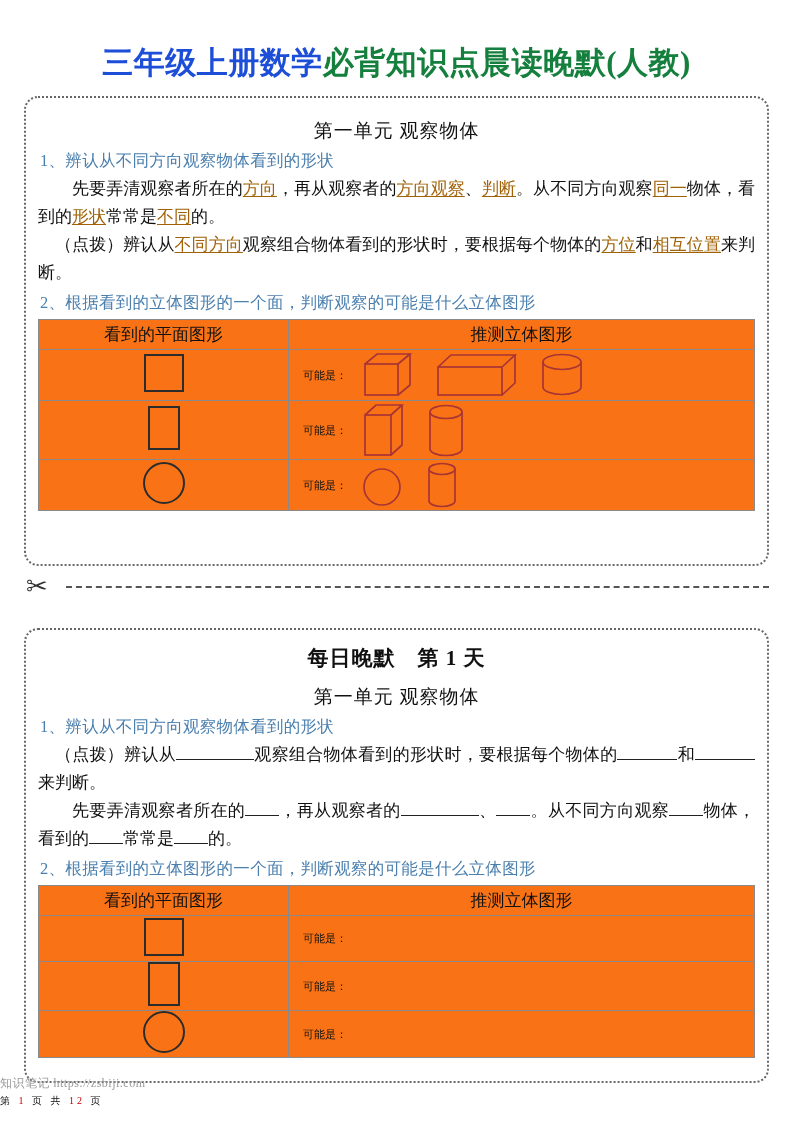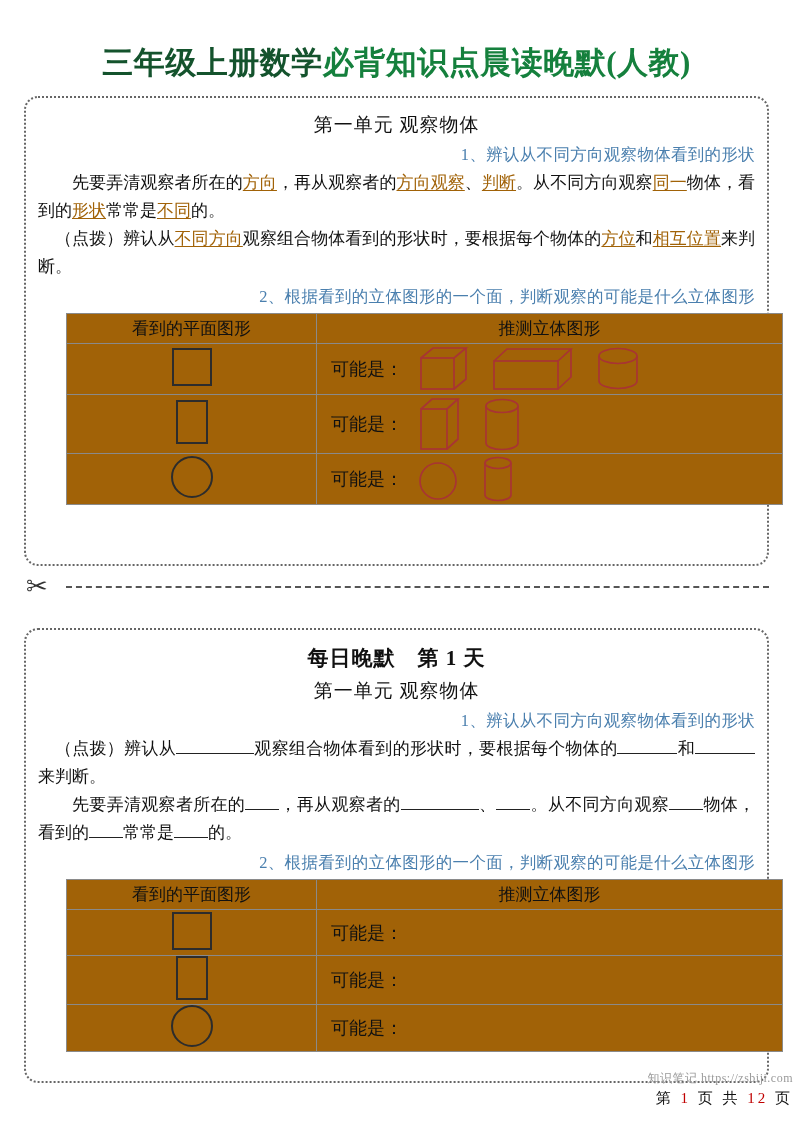--- a/index.html
+++ b/index.html
@@ -24,21 +24,21 @@
   
   .doc-title {
     text-align: center;
     font-size: 31px;
     font-weight: bold;
     letter-spacing: 0.5px;
     padding-top: 42px;
     padding-bottom: 6px;
     white-space: nowrap;
   }
-  .doc-title .t-black { color: #14532d; }
+  .doc-title .t-black { color: #1d4ed8; }
   .doc-title .t-red { color: #15803d; }
 
   
   .card {
     border: 2px dotted #666;
     border-radius: 14px;
     padding: 8px 12px 12px 12px;
     position: relative;
   }
   .card.top { margin-top: 6px; height: 470px; }
@@ -48,31 +48,30 @@
     text-align: center;
     font-size: 21px;
     font-weight: bold;
     letter-spacing: 1px;
     margin: 6px 0 4px 0;
     color: #111;
   }
   .unit-title {
     text-align: center;
     font-size: 19px;
-    margin: 6px 0 6px 0;
+    margin: 12px 0 6px 0;
     color: #111;
     letter-spacing: 1px;
   }
 
   .q-heading {
     color: #4a7fae;
     font-size: 16.5px;
     margin: 6px 0 3px 2px;
     letter-spacing: 0.3px;
-    text-align: right;
   }
 
   .para {
     font-size: 17px;
     line-height: 1.62;
     text-align: justify;
     margin: 0 0 1px 0;
     color: #111;
   }
   .para.indent { text-indent: 2em; }
@@ -90,22 +89,21 @@
   }
   .b-s  { width: 34px; }
   .b-m  { width: 60px; }
   .b-l  { width: 78px; }
 
   
   table.shapes {
     width: 100%;
     border-collapse: collapse;
     margin-top: 5px;
-    background: #a16207;
-    margin-left: 28px;
+    background: #f97316;
   }
   table.shapes th, table.shapes td {
     border: 1px solid #8a8a8a;
     padding: 0;
   }
   table.shapes th {
     font-weight: normal;
     font-size: 17px;
     height: 30px;
     color: #111;
@@ -113,21 +111,21 @@
   .col-left  { width: 250px; }
   .cell-plane {
     height: 46px;
     text-align: center;
     vertical-align: middle;
   }
   .cell-solid {
     height: 46px;
     padding-left: 14px !important;
     vertical-align: middle;
-    font-size: 18px;
+    font-size: 11px;
     color: #111;
   }
   .maybe-row {
     display: flex;
     align-items: center;
     gap: 14px;
   }
   .maybe-label { white-space: nowrap; }
   .solids { display: flex; align-items: flex-end; gap: 18px; }
 
@@ -156,31 +154,30 @@
     font-size: 26px;
     color: #333;
     line-height: 34px;
   }
 
   
   .footer {
     position: absolute;
     left: 0; right: 0;
     bottom: 14px;
-    text-align: right;
-    margin-left: 18px;
+    text-align: left;
   }
   .watermark {
     font-size: 12px;
     color: #9a9a9a;
     letter-spacing: 0.5px;
     margin-bottom: 2px;
   }
   .pager {
-    font-size: 15px;
+    font-size: 10px;
     color: #111;
     letter-spacing: 3px;
   }
   .pager .num { color: #c00000; }
 
   svg { display: block; }
 </style>
 </head>
 <body>
 

